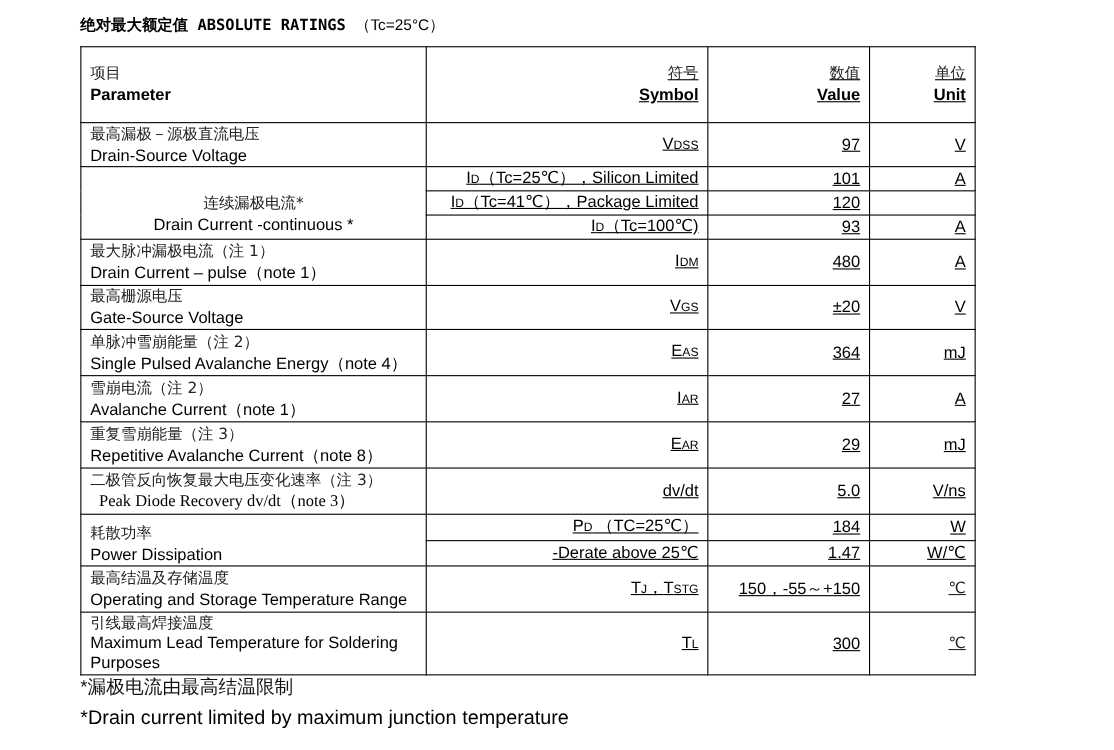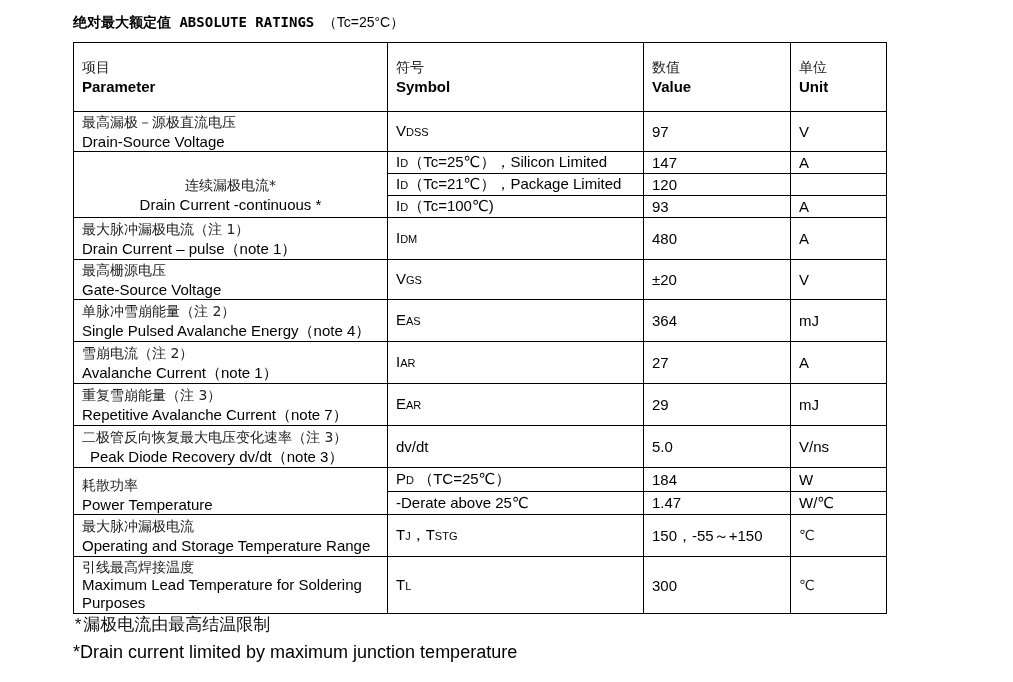--- a/index.html
+++ b/index.html
@@ -9,26 +9,26 @@
            font-family: "DejaVu Sans Mono", "Liberation Mono", monospace; letter-spacing: 0px; white-space: nowrap; }
   .title .zh { font-family: "DejaVu Sans", sans-serif; font-weight: bold; }
   .title .cond { font-family: "Liberation Sans", sans-serif; font-weight: normal; }
   table.ratings { position: absolute; left: 73px; top: 42px; border-collapse: collapse;
                   width: 741px; table-layout: fixed; font-size: 15px; }
   table.ratings td { border: 1.5px solid #000; padding: 0 8px; vertical-align: middle; line-height: 19px; }
   .c-param { width: 314px; }
   .c-sym { width: 256px; }
   .c-val { width: 147px; }
   .c-unit { width: 96px; }
-  .center { text-align: left; }
+  .center { text-align: right; text-decoration: underline; }
   .zh-text { font-family: "DejaVu Sans", sans-serif; color: #222; font-size: 14px; }
   .hdr-en { font-weight: bold; }
   .sub { font-size: 11px; text-transform: uppercase; }
-  .indent { padding-left: 8px; }
-  .foot1 { position: absolute; left: 73px; top: 613px; font-size: 17px; font-family: Liberation Mono, monospace; color: #111; }
+  .indent { padding-left: 8px; font-family: Liberation Serif, serif; }
+  .foot1 { position: absolute; left: 73px; top: 613px; font-size: 17px; font-family: Liberation Sans, sans-serif; color: #111; }
   .foot2 { position: absolute; left: 73px; top: 642px; font-size: 18px; }
   tr.h-hdr { height: 69px; }
   tr.h-40 { height: 40px; }
   tr.h-42 { height: 42px; }
   tr.h-21 { height: 21px; }
   tr.h-23 { height: 23px; }
   tr.h-57 { height: 57px; }
 </style>
 </head>
 <body>
@@ -75,25 +75,25 @@
     <td class="center">97</td>
     <td class="center">V</td>
   </tr>
 
   <tr class="h-21">
     <td rowspan="3" style="padding-top:20px;text-align:center;">
       <div class="zh-text">连续漏极电流*</div>
       <div>Drain Current -continuous *</div>
     </td>
     <td class="center"><span>I</span><span class="sub">D</span><span>（Tc=25℃），Silicon Limited</span></td>
-    <td class="center">147</td>
+    <td class="center">101</td>
     <td class="center">A</td>
   </tr>
   <tr class="h-21">
-    <td class="center"><span>I</span><span class="sub">D</span><span>（Tc=21℃），Package Limited</span></td>
+    <td class="center"><span>I</span><span class="sub">D</span><span>（Tc=41℃），Package Limited</span></td>
     <td class="center">120</td>
     <td class="center"></td>
   </tr>
   <tr class="h-21">
     <td class="center"><span>I</span><span class="sub">D</span><span>（Tc=100℃)</span></td>
     <td class="center">93</td>
     <td class="center">A</td>
   </tr>
 
   <tr class="h-42">
@@ -132,55 +132,55 @@
       <div>Avalanche Current（note 1）</div>
     </td>
     <td class="center"><span>I</span><span class="sub">AR</span></td>
     <td class="center">27</td>
     <td class="center">A</td>
   </tr>
 
   <tr class="h-42">
     <td>
       <div class="zh-text">重复雪崩能量（注 3）</div>
-      <div>Repetitive Avalanche Current（note 7）</div>
+      <div>Repetitive Avalanche Current（note 8）</div>
     </td>
     <td class="center"><span>E</span><span class="sub">AR</span></td>
     <td class="center">29</td>
     <td class="center">mJ</td>
   </tr>
 
   <tr class="h-42">
     <td>
       <div class="zh-text">二极管反向恢复最大电压变化速率（注 3）</div>
       <div class="indent">Peak Diode Recovery dv/dt（note 3）</div>
     </td>
     <td class="center"><span>dv/dt</span></td>
     <td class="center">5.0</td>
     <td class="center">V/ns</td>
   </tr>
 
   <tr class="h-23">
     <td rowspan="2" style="padding-top:8px;">
       <div class="zh-text">耗散功率</div>
-      <div>Power Temperature</div>
+      <div>Power Dissipation</div>
     </td>
     <td class="center"><span>P</span><span class="sub">D</span><span> （TC=25℃）</span></td>
     <td class="center">184</td>
     <td class="center">W</td>
   </tr>
   <tr class="h-23">
     <td class="center"><span>-Derate above 25℃</span></td>
     <td class="center">1.47</td>
     <td class="center">W/℃</td>
   </tr>
 
   <tr class="h-42">
     <td>
-      <div class="zh-text">最大脉冲漏极电流</div>
+      <div class="zh-text">最高结温及存储温度</div>
       <div>Operating and Storage Temperature Range</div>
     </td>
     <td class="center"><span>T</span><span class="sub">J</span><span>，</span><span>T</span><span class="sub">STG</span></td>
     <td class="center">150，-55～+150</td>
     <td class="center zh-text">℃</td>
   </tr>
 
   <tr class="h-57">
     <td style="line-height:18px;">
       <div class="zh-text">引线最高焊接温度</div>

